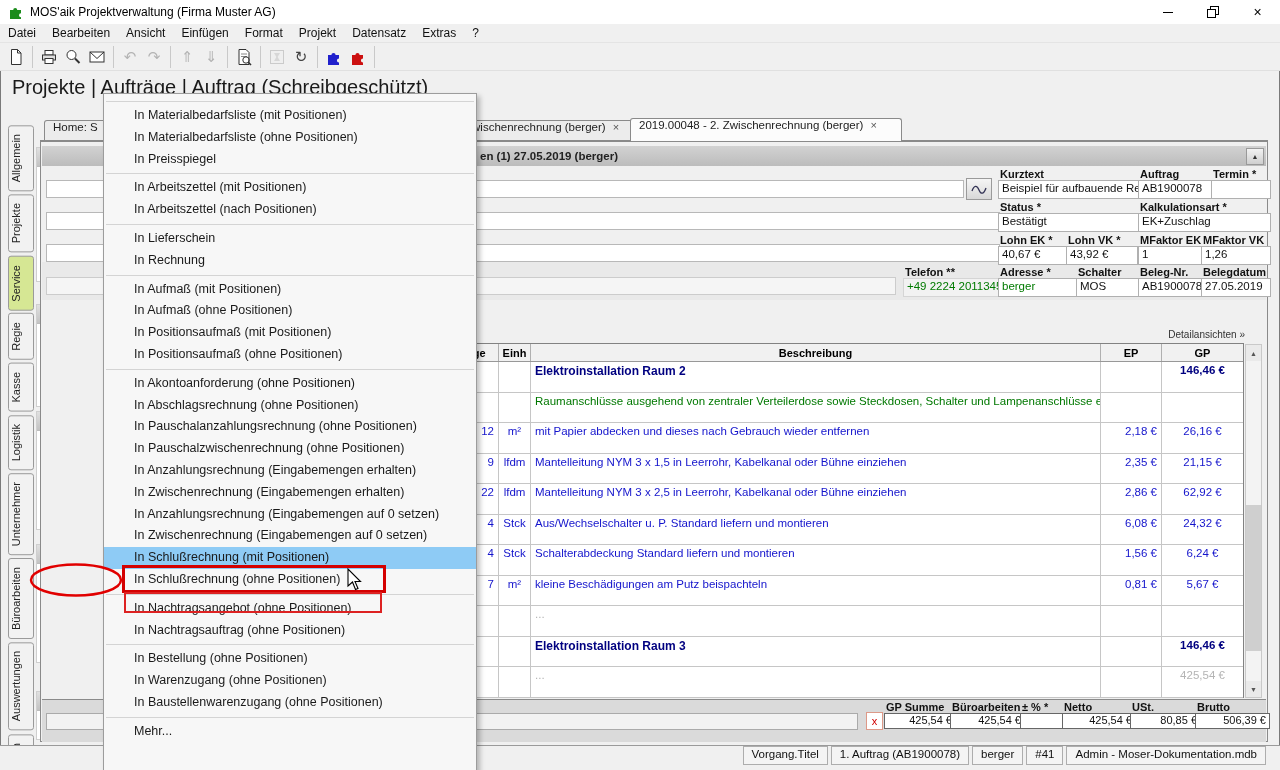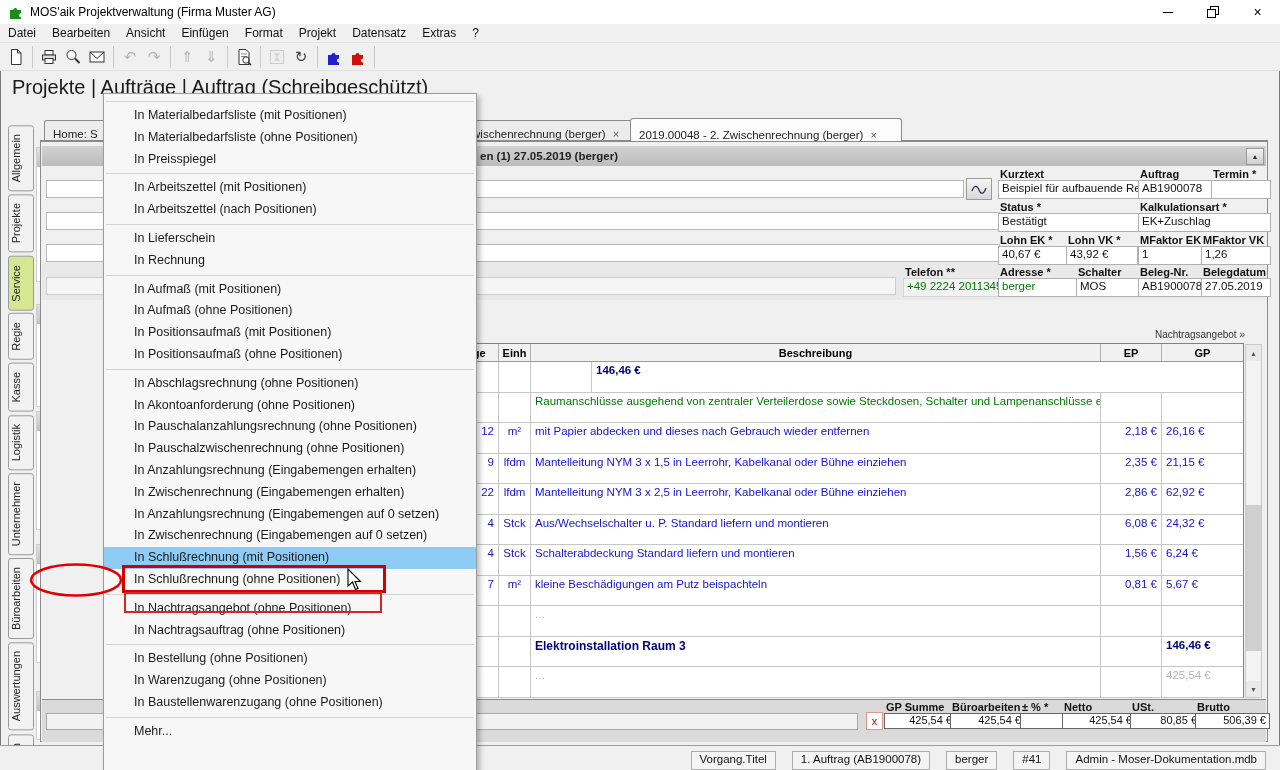--- a/index.html
+++ b/index.html
@@ -30,21 +30,21 @@
   
   .sgroup{position:absolute;left:36px;width:98px;background:#fff;border:1px solid #cfcfcf}
   .sghead{height:17px;background:linear-gradient(#e0e0e0,#c3c3c3);font-weight:bold;font-size:11.5px;color:#222;
           padding:1px 0 0 6px;border-bottom:1px solid #bdbdbd;white-space:nowrap;overflow:hidden}
   .sgbody{padding:6px 0 6px 8px}
   .slink{font-size:11.5px;color:#1a1a1a;line-height:16.3px;white-space:nowrap;overflow:hidden}
   .slink.accent{color:#008000;text-decoration:underline}
   .smore{font-size:11.5px;color:#1a1a1a;margin-top:9px;white-space:nowrap}
   
   .dtab{position:absolute;top:120px;height:20px;background:#ececec;border:1px solid #8a8a8a;border-bottom:none;
-        border-radius:3px 3px 0 0;font-size:11.5px;color:#222;display:flex;align-items:flex-end;padding:0 8px;white-space:nowrap;box-sizing:border-box}
+        border-radius:3px 3px 0 0;font-size:11.5px;color:#222;display:flex;align-items:flex-start;padding:0 8px;white-space:nowrap;box-sizing:border-box}
   .dtab.active{background:#fcfcfc;top:118px;height:23px;z-index:3}
   .tabx{margin-left:7px;color:#555;font-size:11px}
   #tabline{position:absolute;left:40px;top:140px;width:1228px;height:1px;background:#8a8a8a}
   
   #docpanel{position:absolute;left:40px;top:141px;width:1228px;height:601px;background:#f0f0f0;border:1px solid #8a8a8a;box-sizing:border-box}
   #dochead{position:absolute;left:42px;top:146px;width:1224px;height:20px;background:linear-gradient(#d2d2d2,#bcbcbc);
            font-weight:bold;font-size:11.5px;color:#222;line-height:20px;text-indent:438px;white-space:nowrap}
   #collapsebtn{position:absolute;left:1246px;top:148px;width:16px;height:15px;background:linear-gradient(#f2f2f2,#cfcfcf);
            border:1px solid #999;font-size:7px;color:#333;display:flex;align-items:center;justify-content:center}
   .inputrow{position:absolute;background:#fff;border:1px solid #b8b8b8;height:16px}
@@ -61,42 +61,42 @@
   #postable{position:absolute;left:450px;top:343px;width:794px;height:355px;background:#fff;border:1px solid #828282;box-sizing:border-box}
   #thead{display:flex;height:18px;background:#f1f1f1;border-bottom:1px solid #989898;box-sizing:border-box}
   .th{box-sizing:border-box;border-right:1px solid #b0b0b0;font-weight:bold;font-size:11px;color:#000;
       display:flex;align-items:center;justify-content:center;overflow:hidden}
   .trow{display:flex;height:30.55px;box-sizing:border-box;border-bottom:1px solid #c6c6c6}
   .td{box-sizing:border-box;border-right:1px solid #c6c6c6;padding:2px 4px;font-size:11.5px;overflow:hidden;white-space:nowrap}
   .c-qty{width:48px;text-align:right}
   .c-unit{width:32px;text-align:center}
   .c-desc{width:570px}
   .c-ep{width:61px;text-align:right}
-  .c-gp{width:81px;text-align:left;border-right:none}
+  .c-gp{width:81px;text-align:center;border-right:none}
   .r-item .td{color:#1414cc}
   .r-group .c-desc{color:#000080;font-weight:bold;font-size:12px}
   .r-group .c-gp{color:#000080;font-weight:bold}
   .r-note .c-desc{color:#007800}
   .r-ellipsis .td{color:#b4b4b4}
   
   #vscroll{position:absolute;left:1245px;top:344px;width:17px;height:354px;background:#f3f3f3;border:1px solid #c9c9c9;box-sizing:border-box}
   .sbtn{width:15px;height:16px;display:flex;align-items:center;justify-content:center;font-size:7px;color:#555;background:#eaeaea}
   #sdown{position:absolute;bottom:0}
   #sthumb{position:absolute;left:0;top:160px;width:15px;height:146px;background:#cfcfcf}
   
   #totalsbar{position:absolute;left:42px;top:699px;width:1224px;height:42px;background:#dadada;border-top:1px solid #8a8a8a}
   #longfield{position:absolute;left:46px;top:713px;width:810px;height:15px;background:#f2f2f2;border:1px solid #aaa}
   #clearbtn{position:absolute;left:866px;top:712px;width:15px;height:16px;background:#fff;border:1px solid #d98;color:#d00000;
             font-size:11px;display:flex;align-items:center;justify-content:center}
   .tlabel{position:absolute;top:701px;font-weight:bold;font-size:11px;color:#111;white-space:nowrap}
   .tbox{position:absolute;top:713px;height:14px;background:#fff;border:1px solid #666;font-size:11px;color:#111;
         text-align:right;padding:0 3px;white-space:nowrap}
   
   #statusbar{position:absolute;left:0;top:745px;width:1280px;height:25px;background:#f0f0f0;border-top:1px solid #9a9a9a;
-             display:flex;justify-content:flex-end;align-items:flex-end;gap:16px;padding-right:14px;box-sizing:border-box}
+             display:flex;justify-content:flex-end;align-items:flex-start;gap:3px;padding-right:14px;box-sizing:border-box}
   .sfield{height:15px;border:1px solid #adadad;background:#f4f4f4;font-size:11.5px;color:#111;padding:1px 8px;white-space:nowrap}
   
   #ctxmenu{position:absolute;left:103px;top:93px;width:374px;height:700px;background:#f7f7f7;border:1px solid #9c9c9c;
            box-shadow:3px 3px 5px rgba(0,0,0,.25);padding-top:4px;z-index:10;box-sizing:border-box}
   .cmi{height:21.8px;line-height:21.8px;padding-left:30px;font-size:12.5px;color:#1a1a1a;white-space:nowrap;overflow:hidden}
   .cmi.hl{background:#8ecbf5}
   .cmsep{height:1px;background:#d4d4d4;margin:3px 2px}
   
   #box-thick{position:absolute;left:122px;top:565px;width:258px;height:22px;border:3px solid #d40000;z-index:20}
   #box-thin{position:absolute;left:124px;top:592px;width:254px;height:17px;border:2px solid #dd2222;z-index:20}
@@ -323,33 +323,34 @@
 <div class="fbox flat green" style="left:903px;top:278px;width:92px">+49 2224 2011345</div>
 <div class="flabel" style="left:1000px;top:266px">Adresse *</div>
 <div class="fbox green" style="left:998px;top:278px;width:74px">berger</div>
 <div class="flabel" style="left:1078px;top:266px">Schalter</div>
 <div class="fbox" style="left:1076px;top:278px;width:59px">MOS</div>
 <div class="flabel" style="left:1140px;top:266px">Beleg-Nr.</div>
 <div class="fbox" style="left:1138px;top:278px;width:59px">AB1900078</div>
 <div class="flabel" style="left:1203px;top:266px">Belegdatum</div>
 <div class="fbox" style="left:1201px;top:278px;width:62px">27.05.2019</div>
 
-<div id="detaillink">Nachtragsangebot »</div>
+<div id="detaillink">Detailansichten »</div>
 <div id="postable">
   <div id="thead">
       <div class="th c-qty">Mge</div>
       <div class="th c-unit">Einh</div>
       <div class="th c-desc">Beschreibung</div>
       <div class="th c-ep">EP</div>
       <div class="th c-gp">GP</div>
     </div>
   <div id="tbody">
       <div class="trow r-group">
         <div class="td c-qty"></div>
         <div class="td c-unit"></div>
+        <div class="td c-desc">Elektroinstallation Raum 2</div>
         <div class="td c-ep"></div>
         <div class="td c-gp">146,46 €</div>
       </div>
       <div class="trow r-note">
         <div class="td c-qty"></div>
         <div class="td c-unit"></div>
         <div class="td c-desc">Raumanschlüsse ausgehend von zentraler Verteilerdose sowie Steckdosen, Schalter und Lampenanschlüsse erneuern</div>
         <div class="td c-ep"></div>
         <div class="td c-gp"></div>
       </div>
@@ -458,22 +459,22 @@
     <div class="cmi">In Arbeitszettel (nach Positionen)</div>
     <div class="cmsep"></div>
     <div class="cmi">In Lieferschein</div>
     <div class="cmi">In Rechnung</div>
     <div class="cmsep"></div>
     <div class="cmi">In Aufmaß (mit Positionen)</div>
     <div class="cmi">In Aufmaß (ohne Positionen)</div>
     <div class="cmi">In Positionsaufmaß (mit Positionen)</div>
     <div class="cmi">In Positionsaufmaß (ohne Positionen)</div>
     <div class="cmsep"></div>
+    <div class="cmi">In Akontoanforderung (ohne Positionen)</div>
     <div class="cmi">In Abschlagsrechnung (ohne Positionen)</div>
-    <div class="cmi">In Akontoanforderung (ohne Positionen)</div>
     <div class="cmi">In Pauschalanzahlungsrechnung (ohne Positionen)</div>
     <div class="cmi">In Pauschalzwischenrechnung (ohne Positionen)</div>
     <div class="cmi">In Anzahlungsrechnung (Eingabemengen erhalten)</div>
     <div class="cmi">In Zwischenrechnung (Eingabemengen erhalten)</div>
     <div class="cmi">In Anzahlungsrechnung (Eingabemengen auf 0 setzen)</div>
     <div class="cmi">In Zwischenrechnung (Eingabemengen auf 0 setzen)</div>
     <div class="cmi hl" style="background: rgb(142, 203, 245);">In Schlußrechnung (mit Positionen)</div>
     <div class="cmi">In Schlußrechnung (ohne Positionen)</div>
     <div class="cmsep"></div>
     <div class="cmi">In Nachtragsangebot (ohne Positionen)</div>

